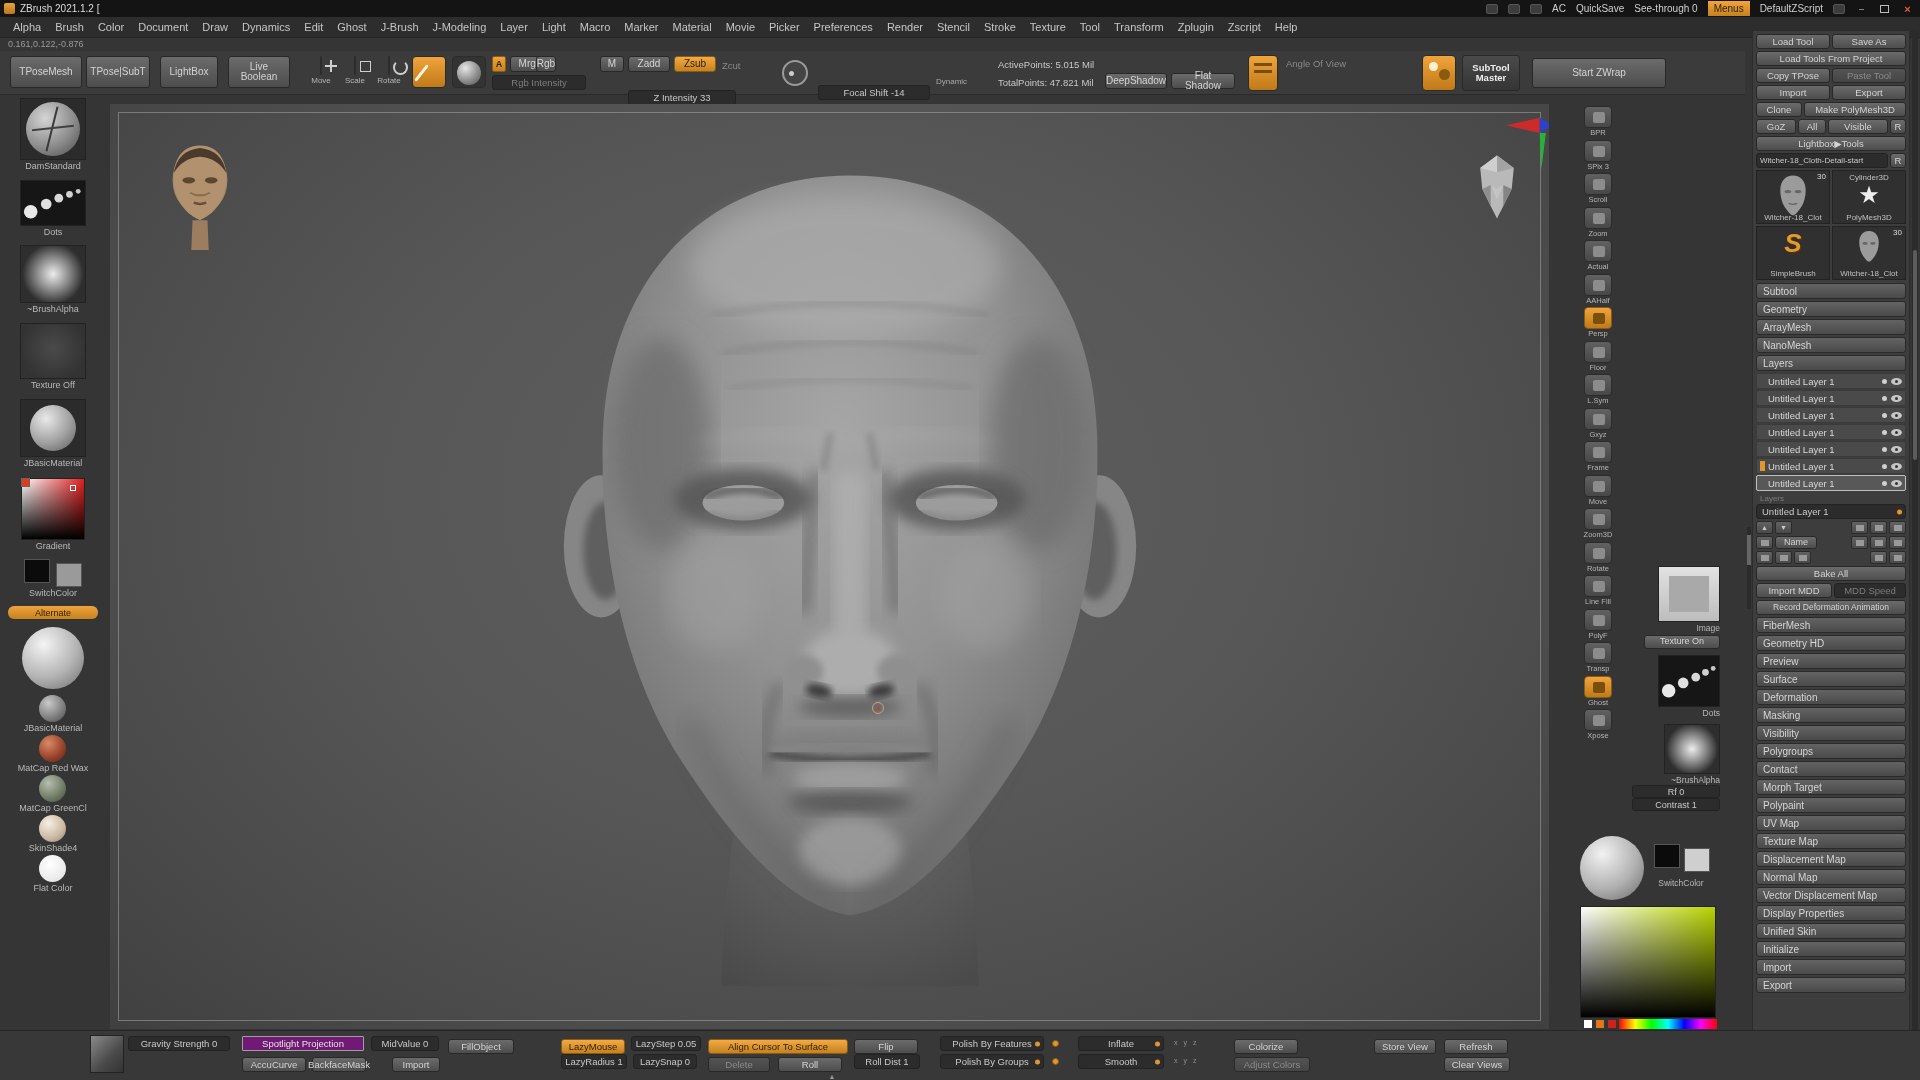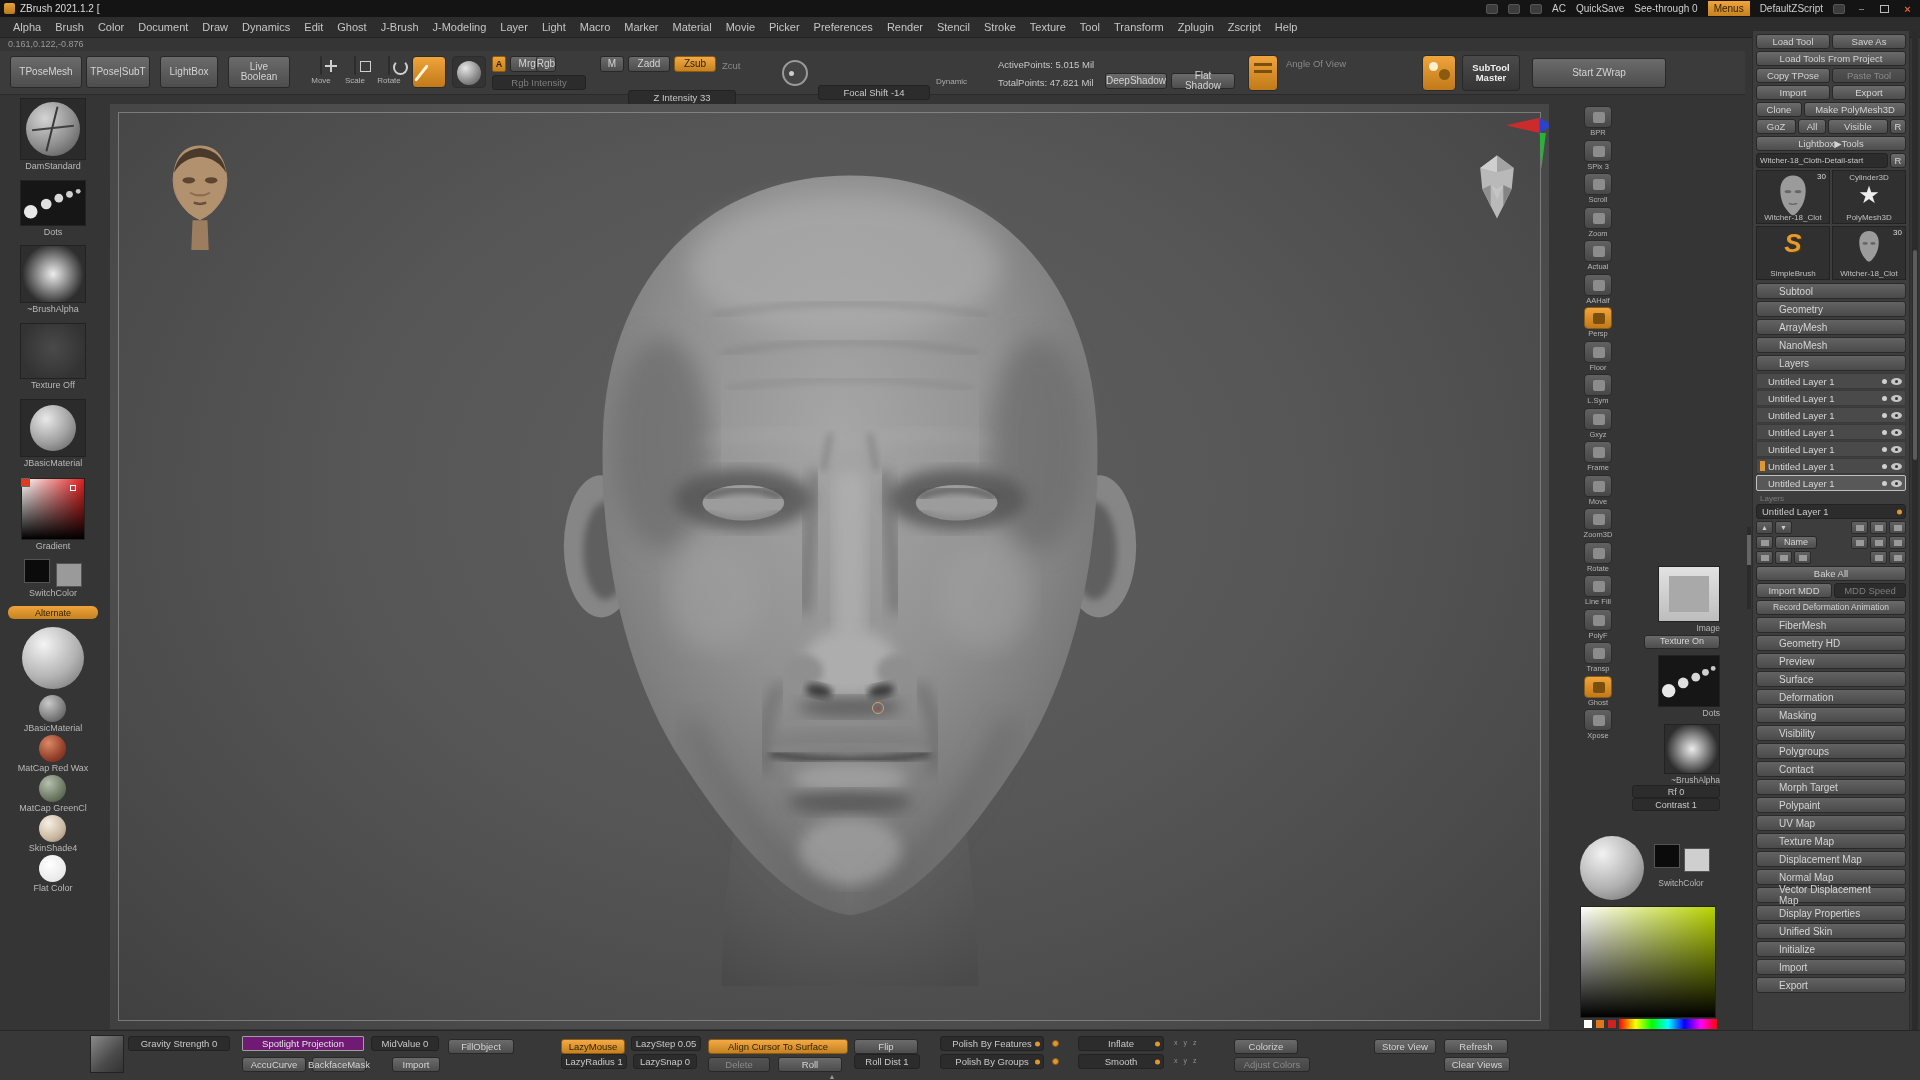--- a/index.html
+++ b/index.html
@@ -143,21 +143,21 @@
   .hue-strip{position:absolute;left:0;bottom:-12px;width:136px;height:10px;
     background:linear-gradient(to right,#f00,#ff0,#0f0,#0ff,#00f,#f0f,#f00);}
   .mini-swatch{position:absolute;bottom:-12px;width:10px;height:10px;border:1px solid #333;}
 
   
   .tool-panel{position:absolute;left:1752px;top:30px;width:158px;height:1016px;background:#3d3d3d;padding:3px;border:1px solid #2c2c2c;}
   .tp-row{display:flex;gap:2px;margin-bottom:2px;}
   .tp-row .btn{height:15px;flex:1;font-size:9.5px;padding:0 2px;white-space:nowrap;overflow:hidden;}
   .tool-name-field{flex:1;height:15px;font-size:8px;justify-content:flex-start;padding:0 3px;}
   .section-btn{height:16px;margin-bottom:2px;background:linear-gradient(#636363,#4a4a4a);border:1px solid #2a2a2a;
-    border-radius:3px;color:#d6d6d6;font-size:10px;display:flex;align-items:center;padding:0 22px;}
+    border-radius:3px;color:#d6d6d6;font-size:10px;display:flex;align-items:center;padding:0 6px;}
   .thumb-grid{display:grid;grid-template-columns:1fr 1fr;gap:2px;margin-bottom:3px;}
   .thumb-cell{background:#303030;border:1px solid #232323;height:54px;position:relative;
     display:flex;flex-direction:column;align-items:center;justify-content:flex-end;padding-bottom:1px;}
   .thumb-cell svg{position:absolute;top:2px;}
   .badge{position:absolute;top:1px;right:3px;font-size:8px;color:#ddd;}
   .thumb-label{font-size:8px;color:#c0c0c0;white-space:nowrap;overflow:hidden;max-width:72px;z-index:2;}
   .star-ic{position:absolute;top:0px;left:50%;transform:translateX(-50%);color:#ededed;font-size:24px;line-height:1.2;}
   .star-ic::before{content:"★";}
   .s-ic{position:absolute;top:2px;left:50%;transform:translateX(-50%);color:#e59a2c;font-size:26px;font-weight:bold;font-style:italic;
     text-shadow:1px 1px 1px #5a3a08;line-height:1.1;}

